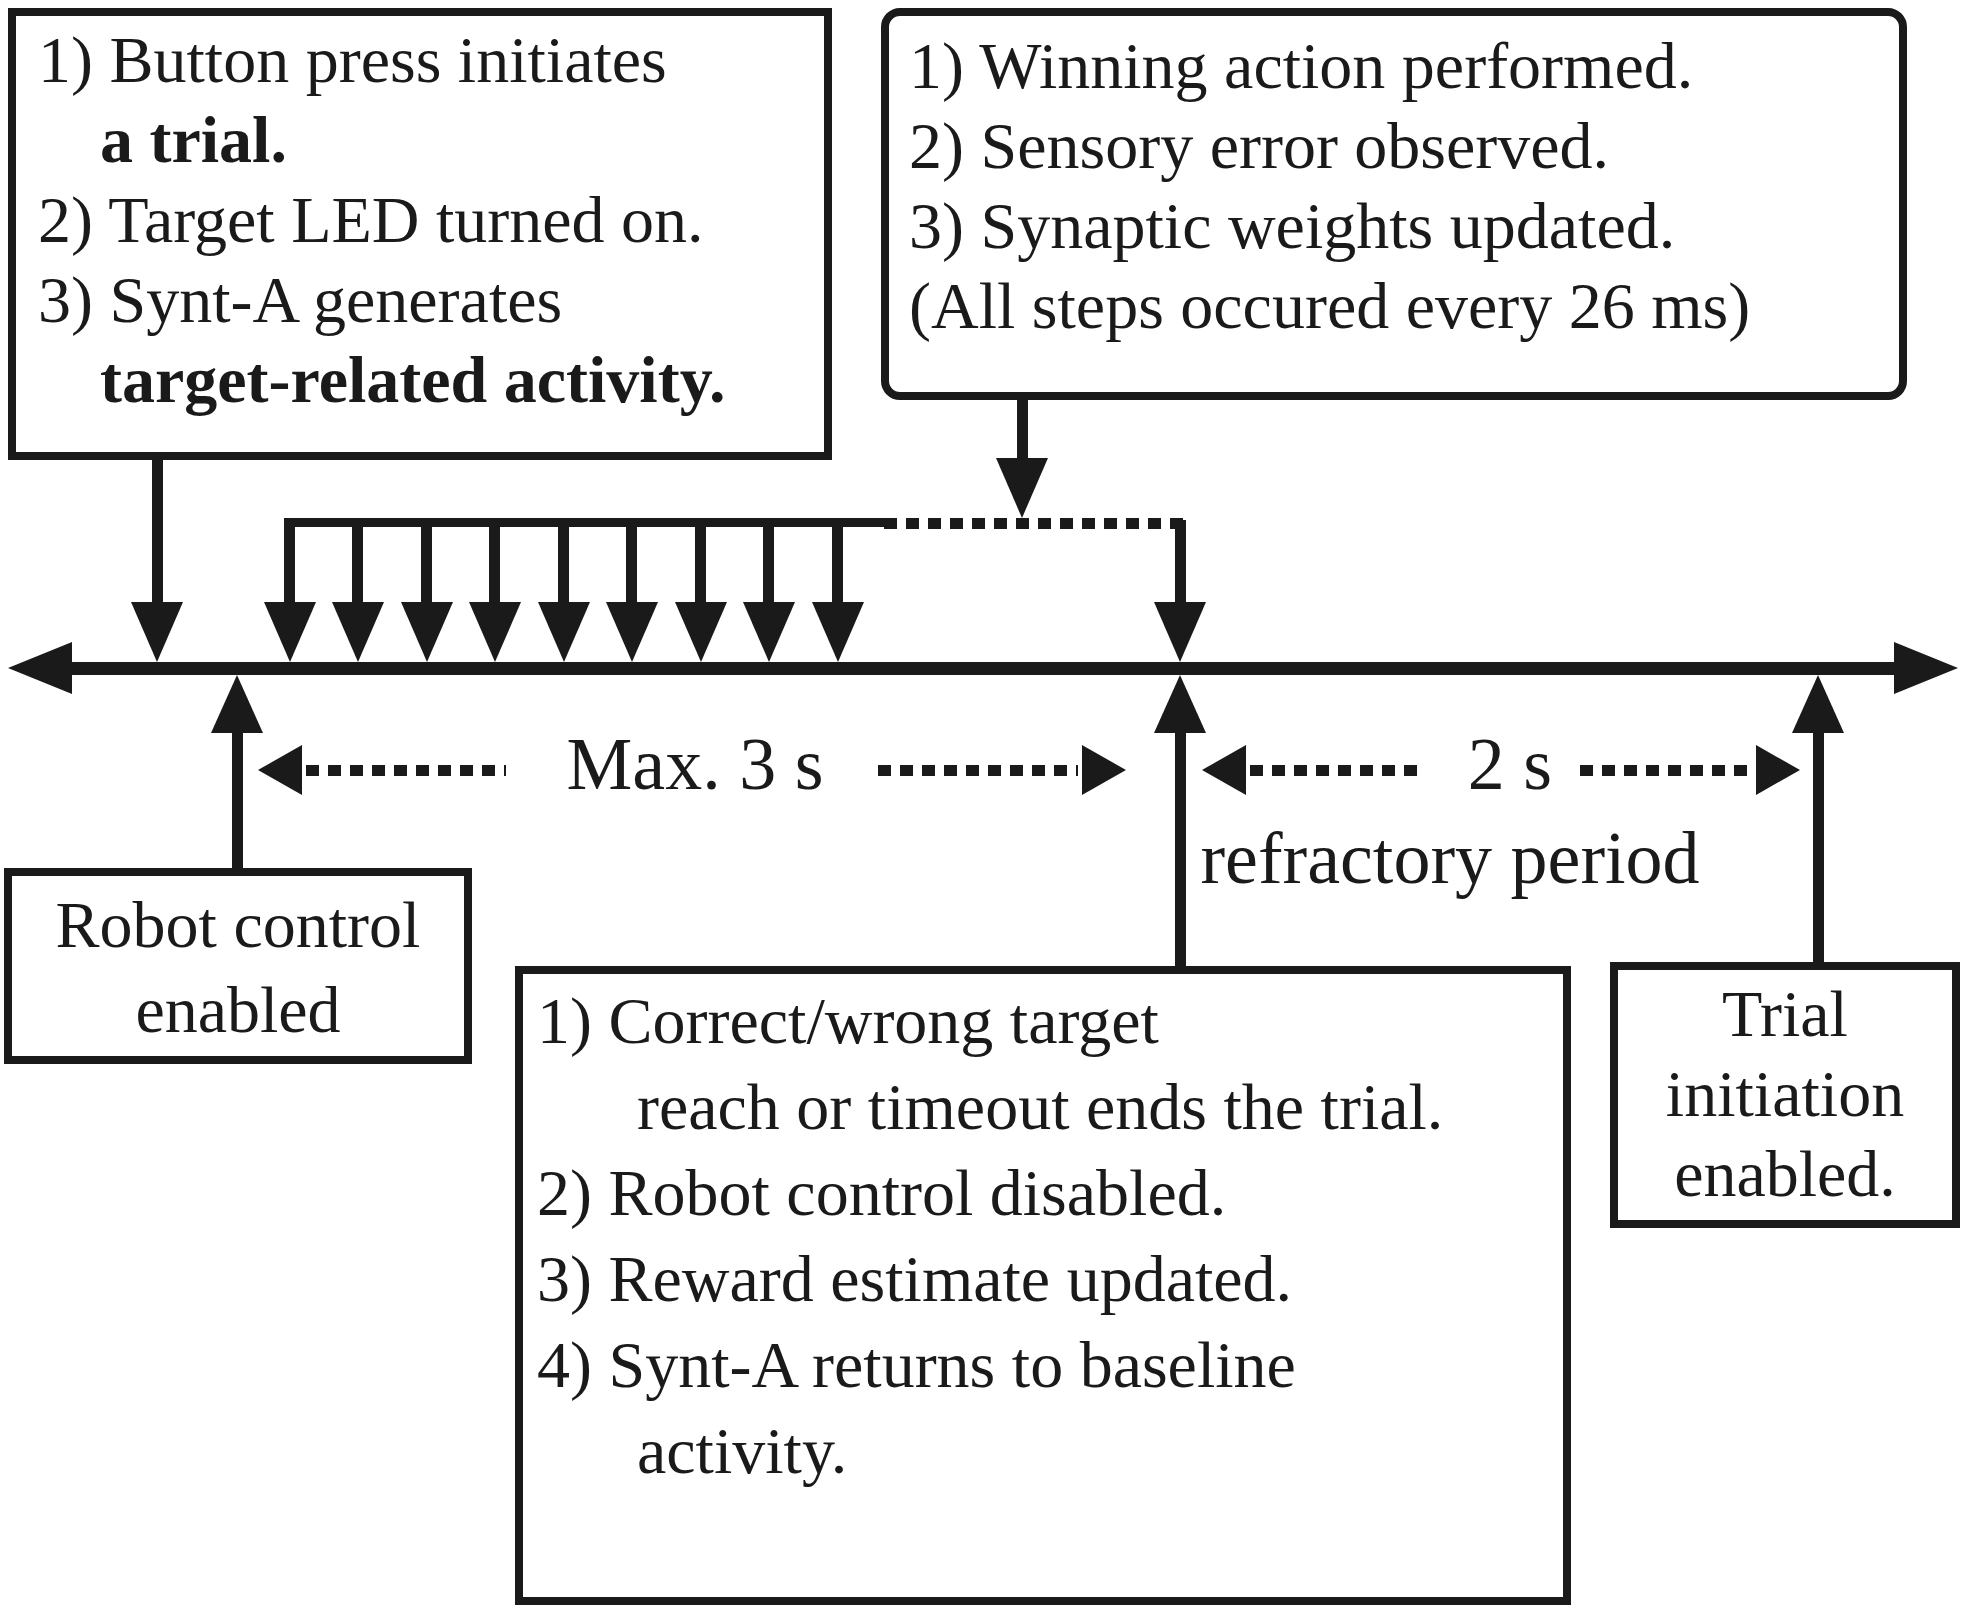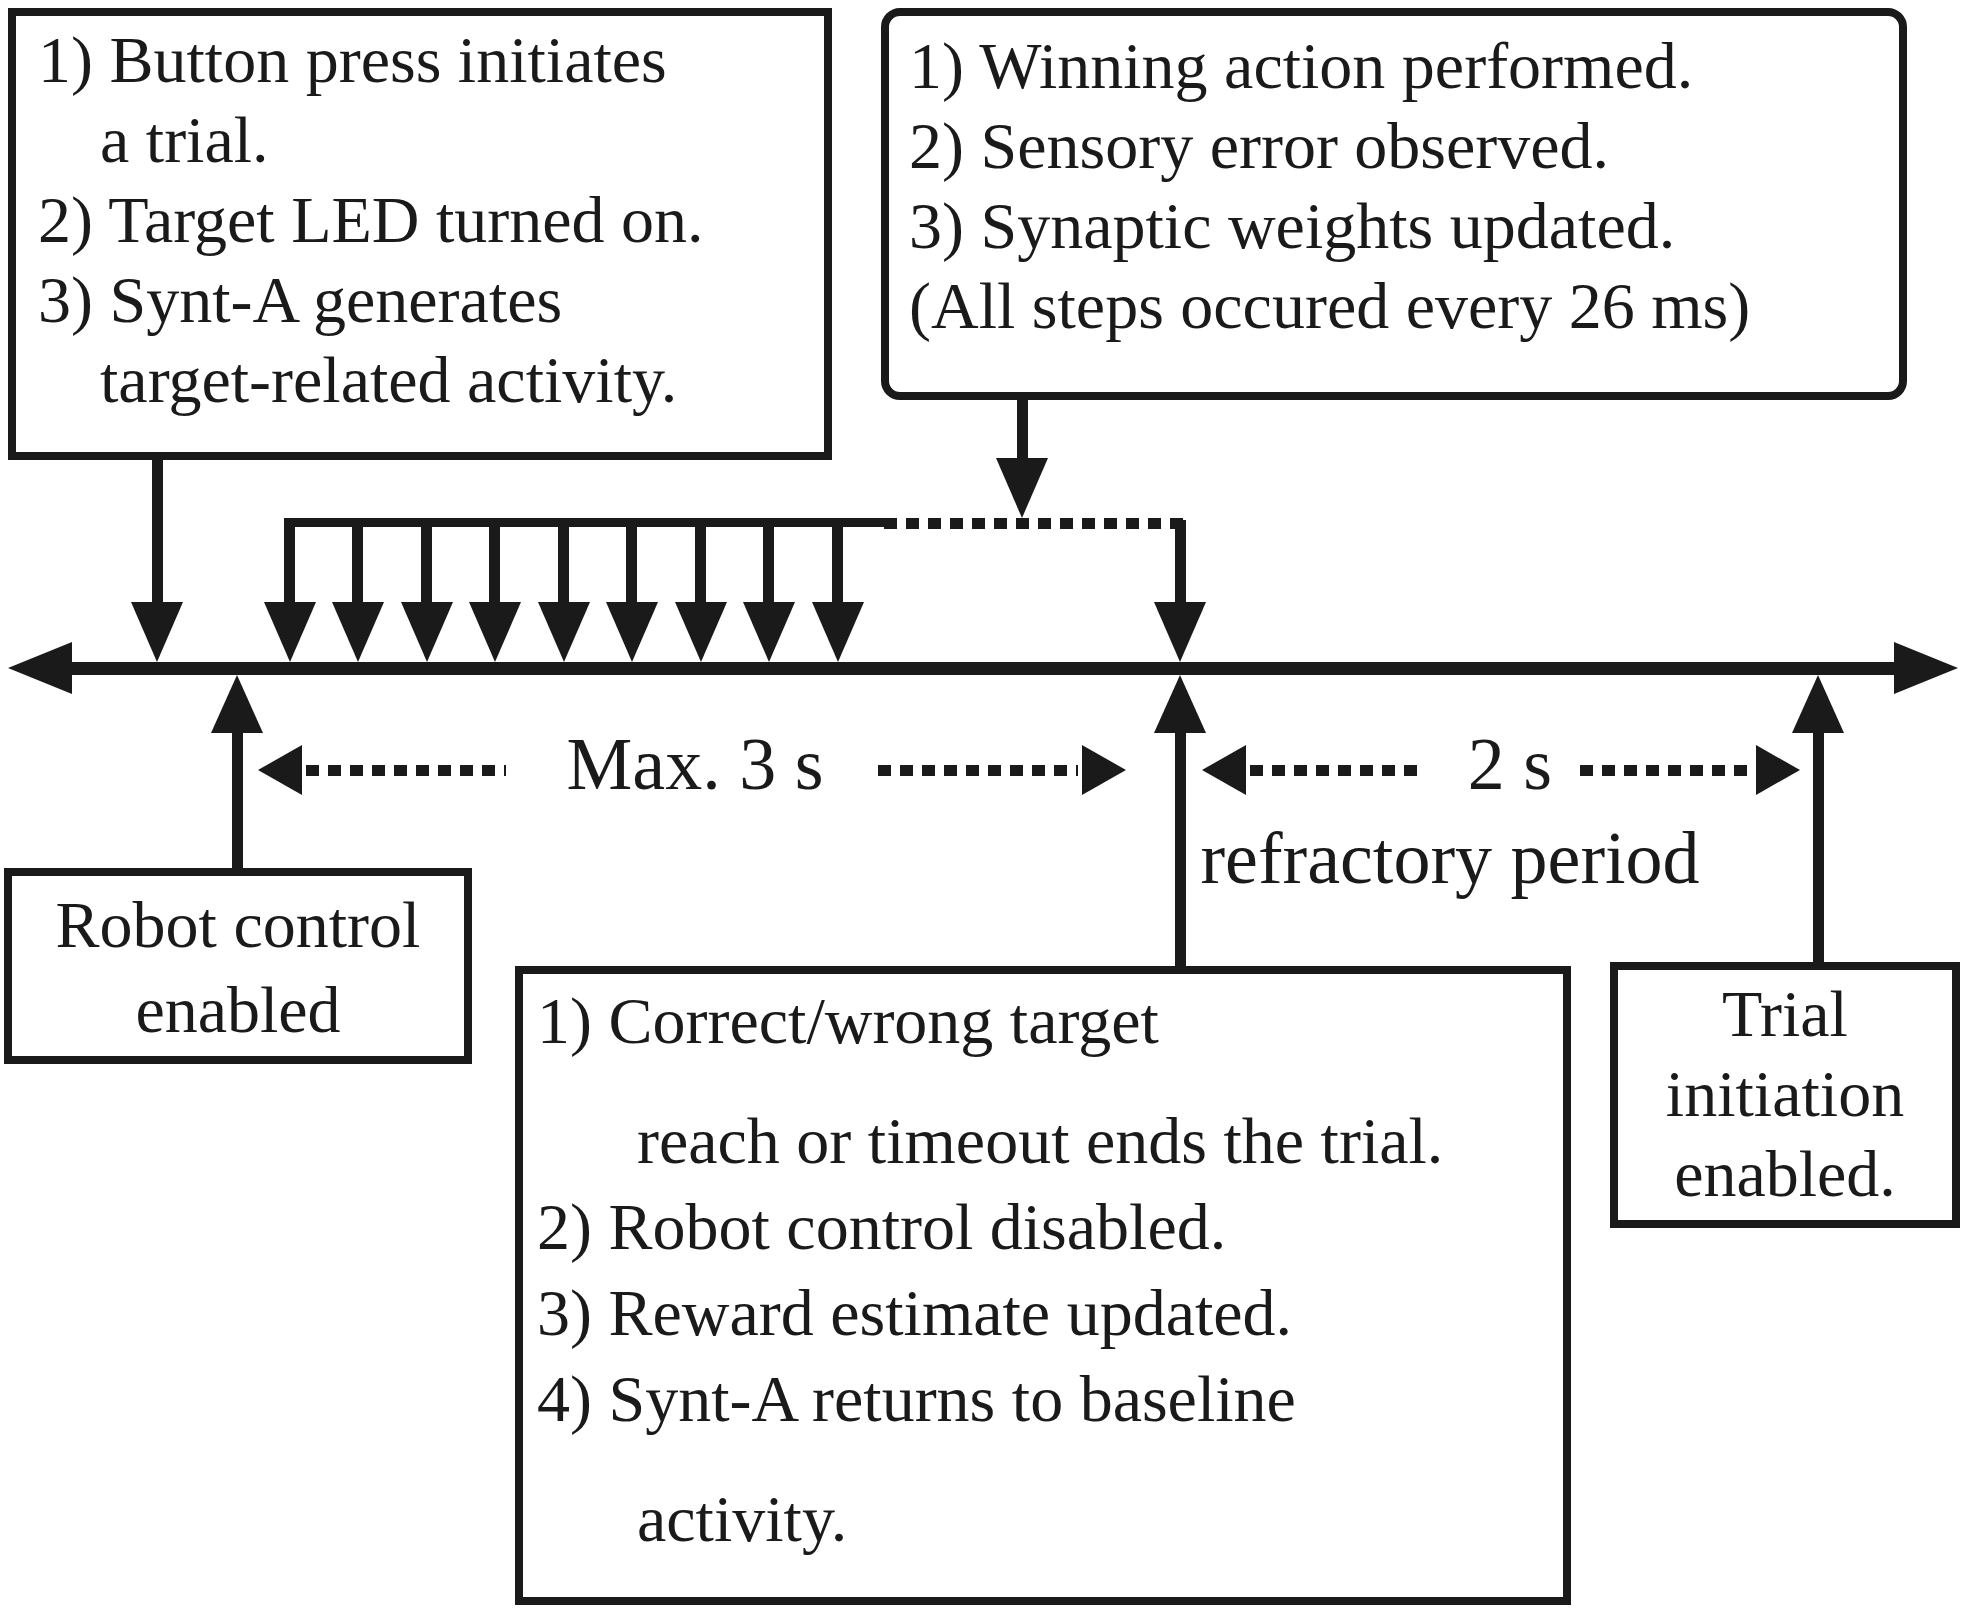--- a/index.html
+++ b/index.html
@@ -8,28 +8,28 @@
     position:relative; width:1970px; height:1613px; background:var(--paper);
     font-family:"Liberation Serif", serif; color:var(--ink); overflow:hidden;
   }
   .box {
     position:absolute; background:var(--paper); border:8px solid var(--ink);
     box-sizing:border-box; font-size:66px;
   }
   .ln { white-space:nowrap; }
   
   #box-start { left:8px; top:8px; width:824px; height:452px; line-height:80px; padding:4px 6px 0 22px; }
-  #box-start .cont { padding-left:62px; }
+  #box-start .cont { padding-left:62px;font-weight:bold; }
   
   #box-loop { left:881px; top:8px; width:1026px; height:392px; line-height:80px; padding:10px 6px 0 20px;border-radius:19px; }
   
   #box-robot { left:4px; top:868px; width:468px; height:196px; line-height:85px; padding-top:6px; text-align:center; }
   
   #box-end { left:515px; top:966px; width:1056px; height:639px; line-height:86px; padding:4px 6px 10px 14px; }
-  #box-end .cont { padding-left:100px;margin-top:34px; }
+  #box-end .cont { padding-left:100px; }
   
   #box-init { left:1610px; top:962px; width:350px; height:266px; line-height:80px; padding-top:4px; text-align:center; }
 
   .hline { position:absolute; background:var(--ink); }
   .shaft { position:absolute; width:11px; background:var(--ink); }
   .tri { position:absolute; width:0; height:0; }
   .tri.down  { border-left:26px solid transparent; border-right:26px solid transparent; border-top:60px solid var(--ink); }
   .tri.up    { border-left:26px solid transparent; border-right:26px solid transparent; border-bottom:58px solid var(--ink); }
   .tri.tleft { border-top:26px solid transparent; border-bottom:26px solid transparent; border-right:64px solid var(--ink); }
   .tri.tright{ border-top:26px solid transparent; border-bottom:26px solid transparent; border-left:64px solid var(--ink); }

